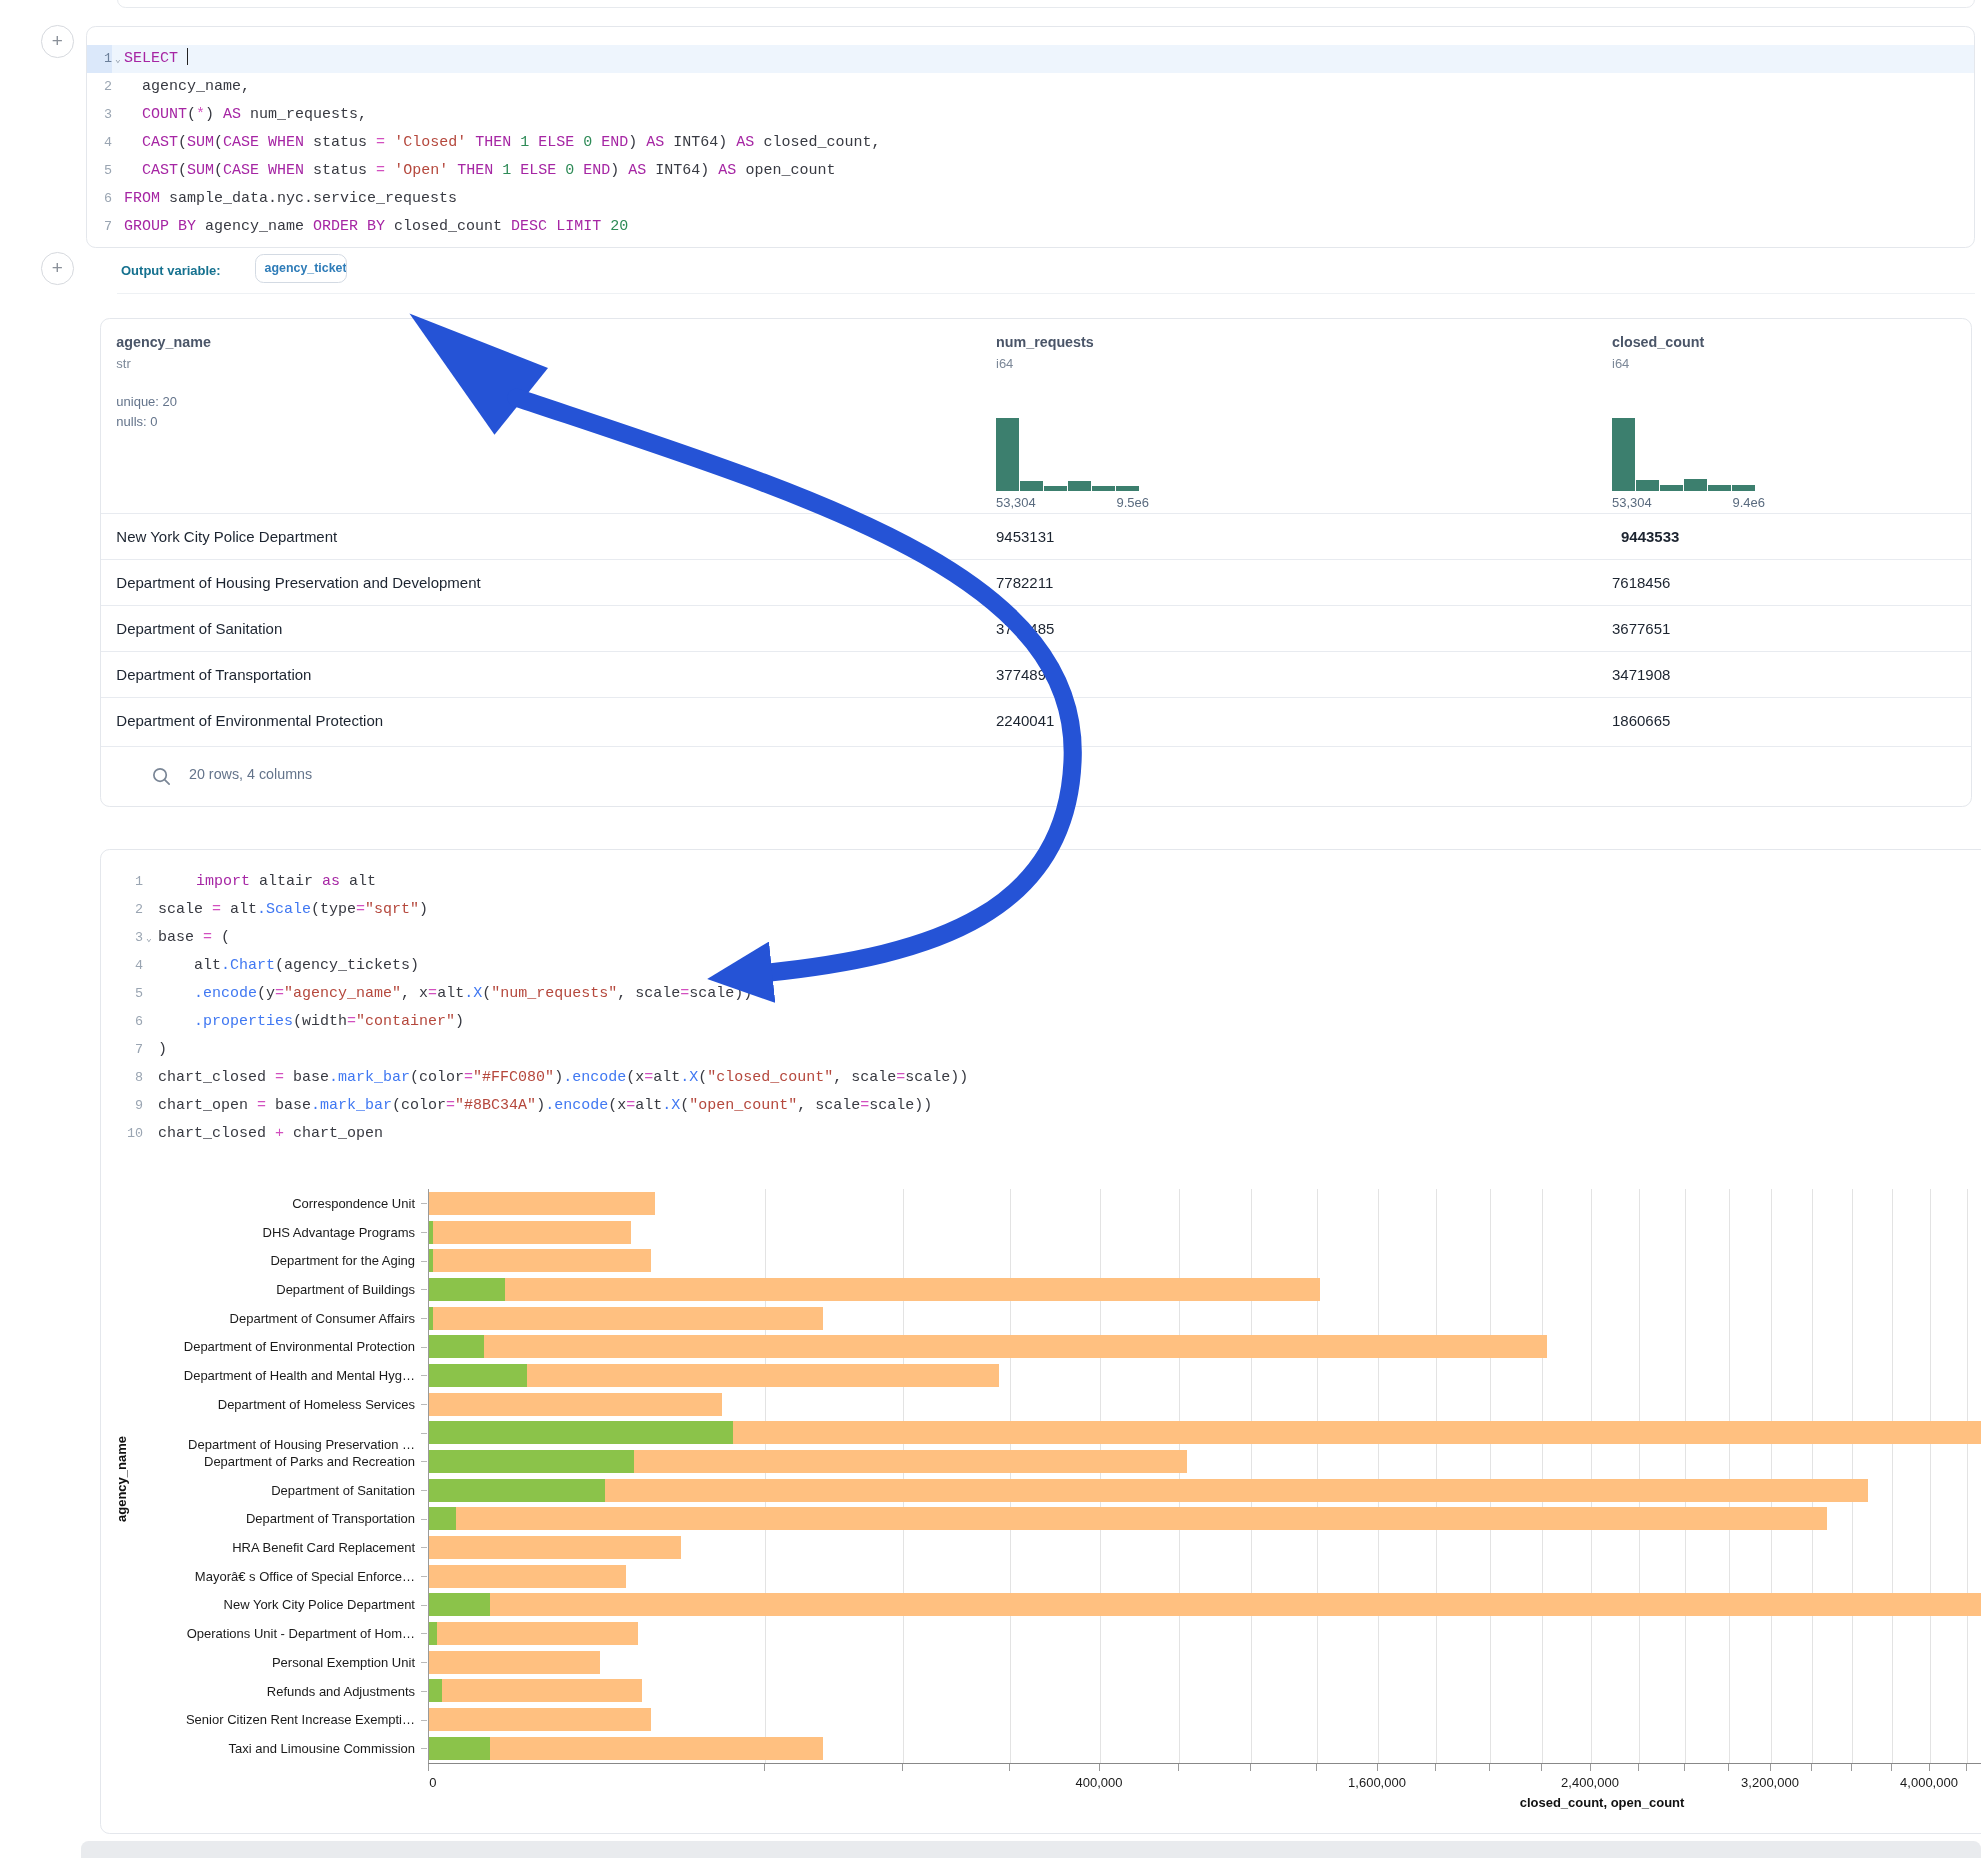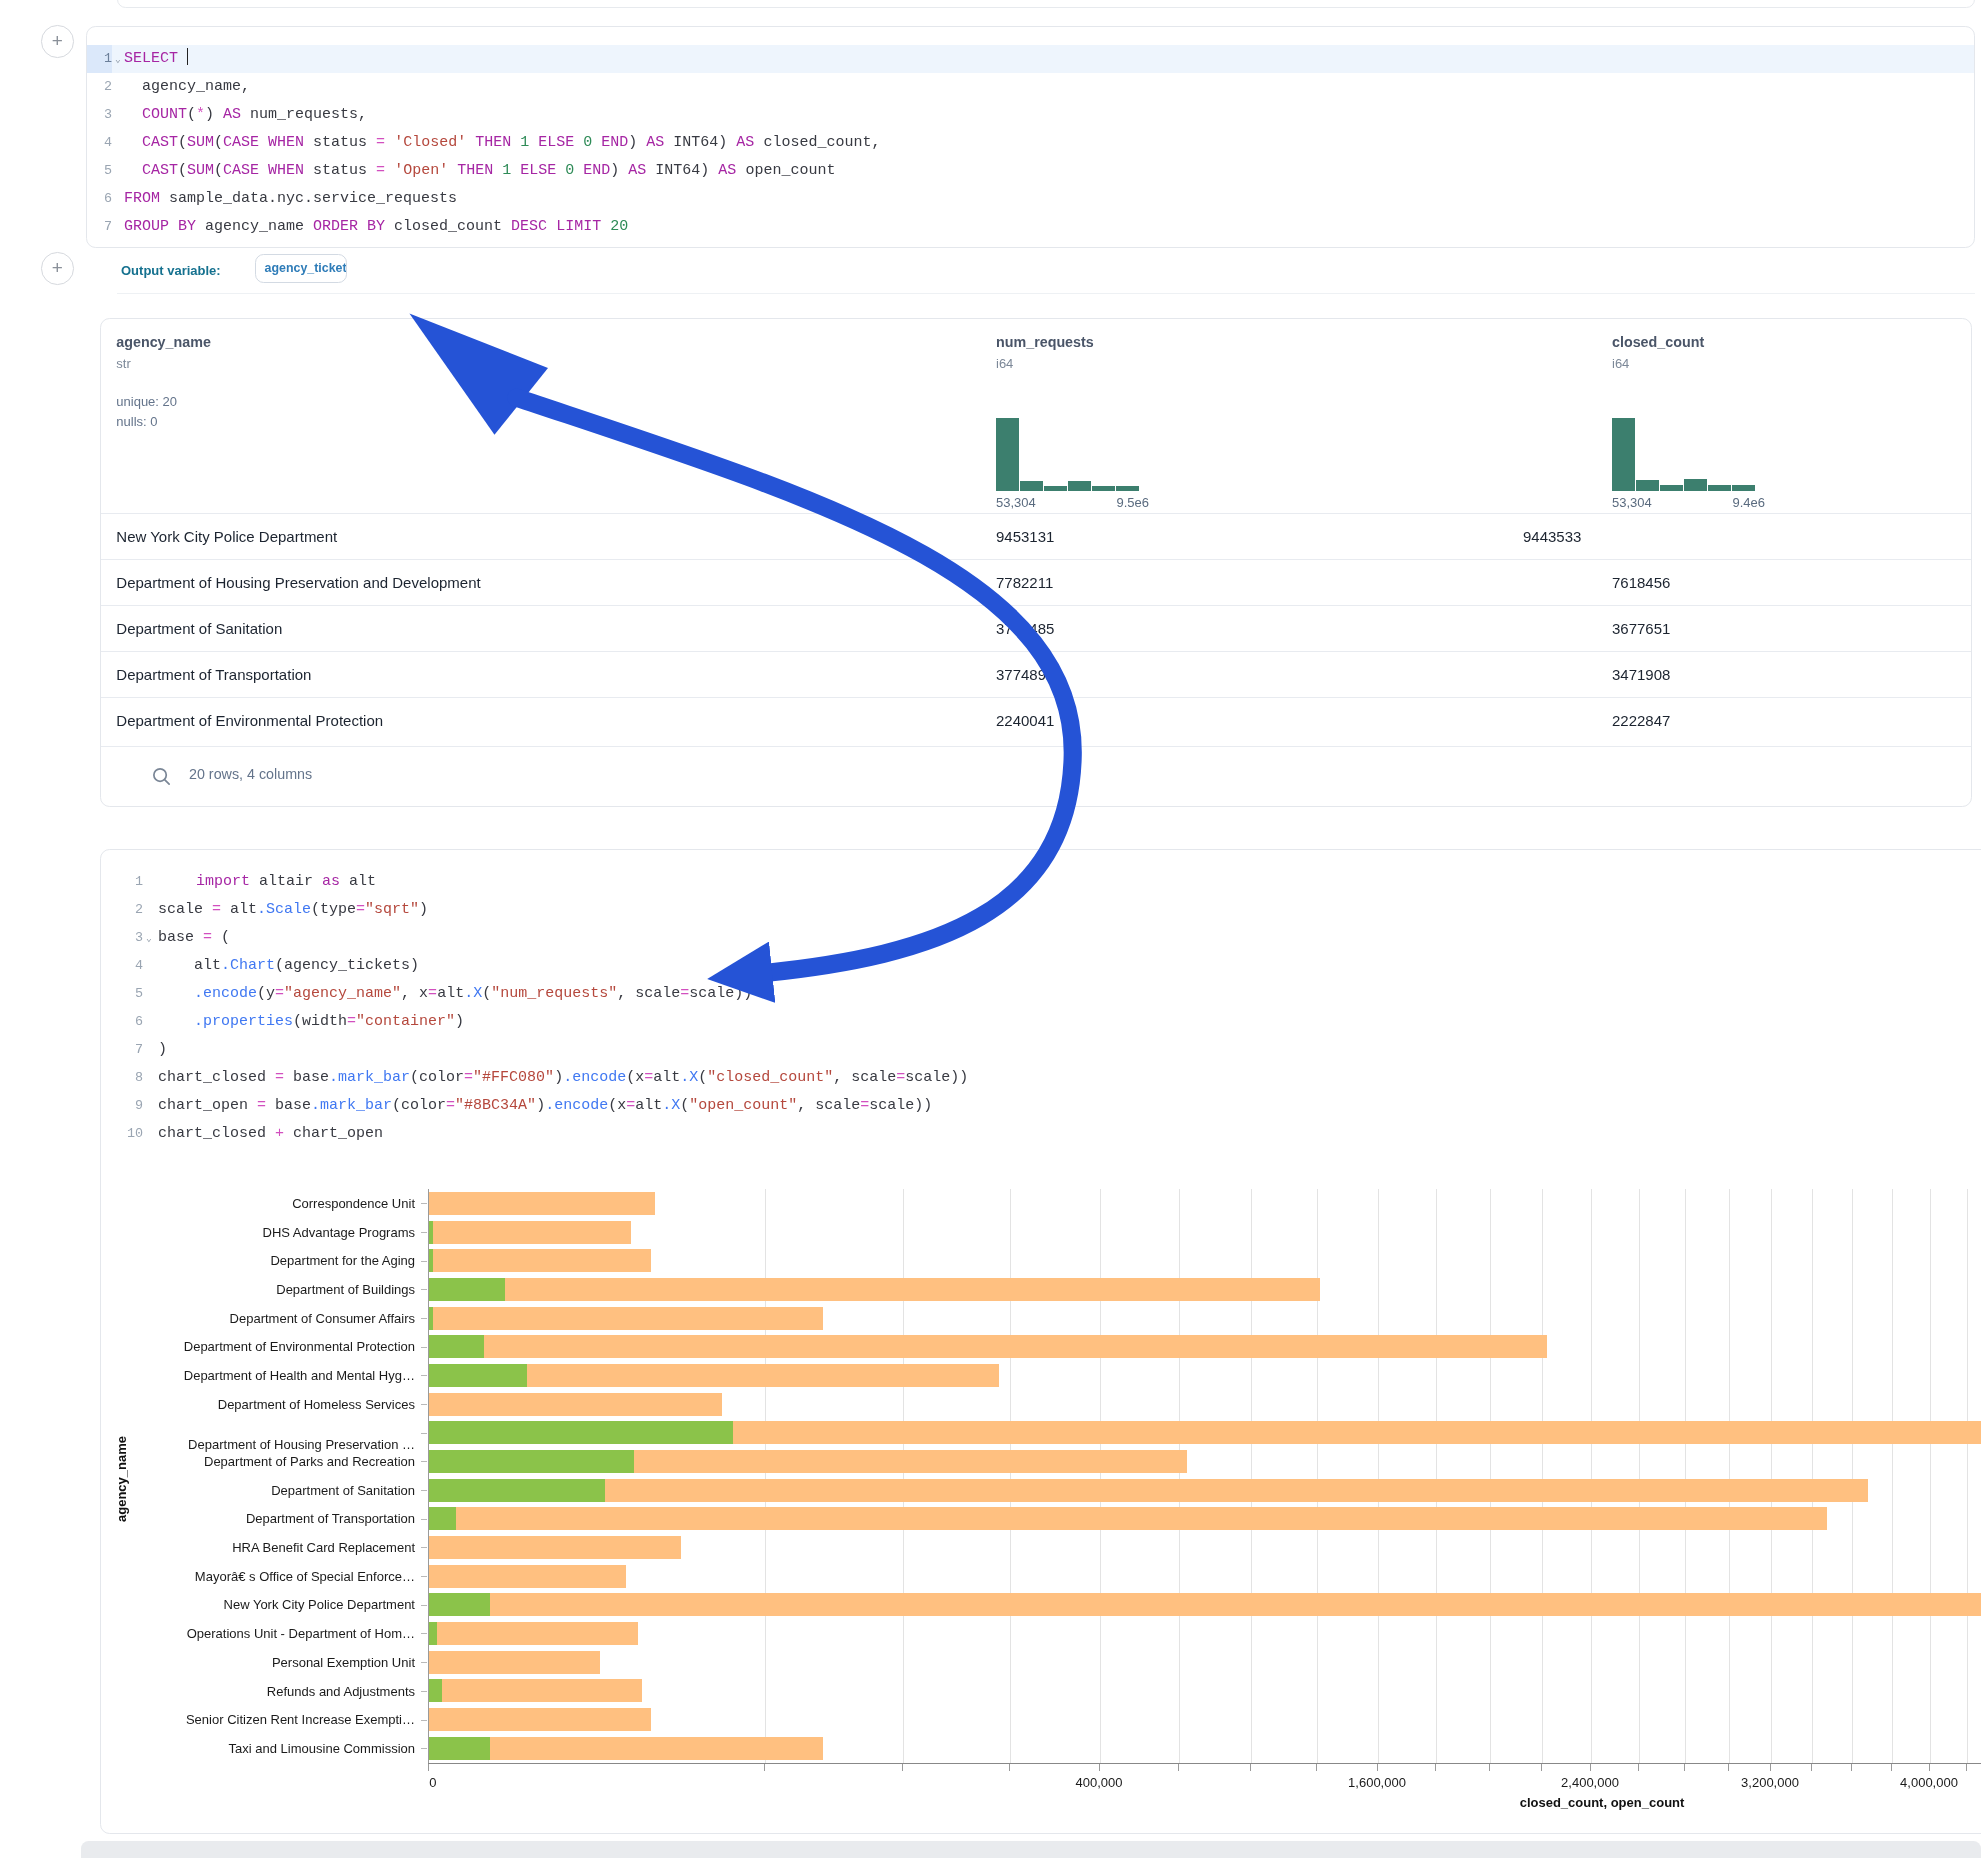--- a/index.html
+++ b/index.html
@@ -113,41 +113,41 @@
           <div class="hb" style="height: 6.7px; background: rgb(60, 127, 110);"></div>
           <div class="hb" style="height: 6.7px; background: rgb(60, 127, 110);"></div>
         </div>
         <div class="histlabels"><span>53,304</span><span style="float:right;">9.4e6</span></div>
       </div>
     </div>
   <div id="table-rows">
       <div class="trow" style="top: 194px;">
         <div class="tcell" style="left: 15.3px;">New York City Police Department</div>
         <div class="tcell" style="left: 895px;">9453131</div>
-        <div class="tcell" style="left: 1422px;">9443533</div>
+        <div class="tcell" style="left: 1520px; font-weight: bold;">9443533</div>
       </div>
       <div class="trow" style="top: 240px;">
         <div class="tcell" style="left: 15.3px;">Department of Housing Preservation and Development</div>
         <div class="tcell" style="left: 895px;">7782211</div>
         <div class="tcell" style="left: 1511px;">7618456</div>
       </div>
       <div class="trow" style="top: 286px;">
         <div class="tcell" style="left: 15.3px;">Department of Sanitation</div>
         <div class="tcell" style="left: 895px;">3749485</div>
         <div class="tcell" style="left: 1511px;">3677651</div>
       </div>
       <div class="trow" style="top: 332px;">
         <div class="tcell" style="left: 15.3px;">Department of Transportation</div>
         <div class="tcell" style="left: 895px;">3774892</div>
         <div class="tcell" style="left: 1511px;">3471908</div>
       </div>
       <div class="trow" style="top: 378px;">
         <div class="tcell" style="left: 15.3px;">Department of Environmental Protection</div>
         <div class="tcell" style="left: 895px;">2240041</div>
-        <div class="tcell" style="left: 1511px;">2222847</div>
+        <div class="tcell" style="left: 1511px;">1860665</div>
       </div>
     </div>
   <div id="table-footer">
     <svg width="21" height="21" viewBox="0 0 22 22" style="position:absolute;left:50px;top:19px;">
       <circle cx="9.5" cy="9.5" r="6.5" fill="none" stroke="#7a8696" stroke-width="1.8"></circle>
       <line x1="14.5" y1="14.5" x2="19" y2="19" stroke="#7a8696" stroke-width="1.8" stroke-linecap="round"></line>
     </svg>
     <div id="footer-text">20 rows, 4 columns</div>
   </div>
 </div>

